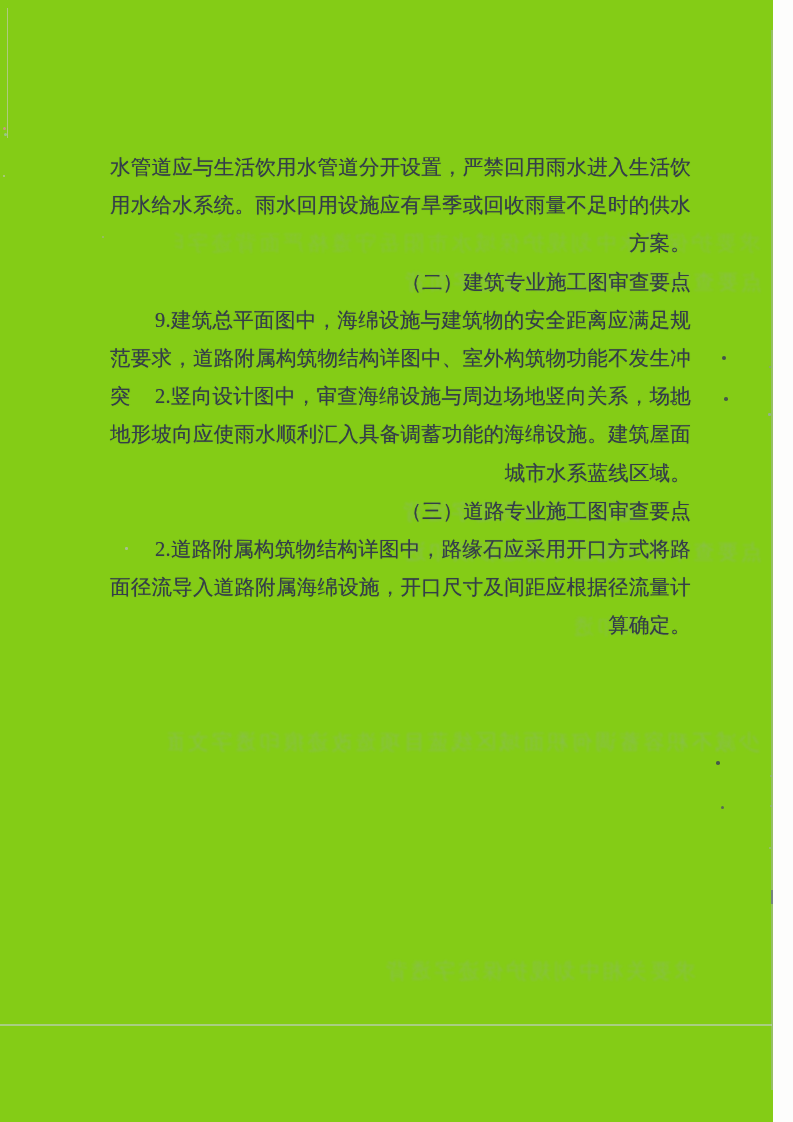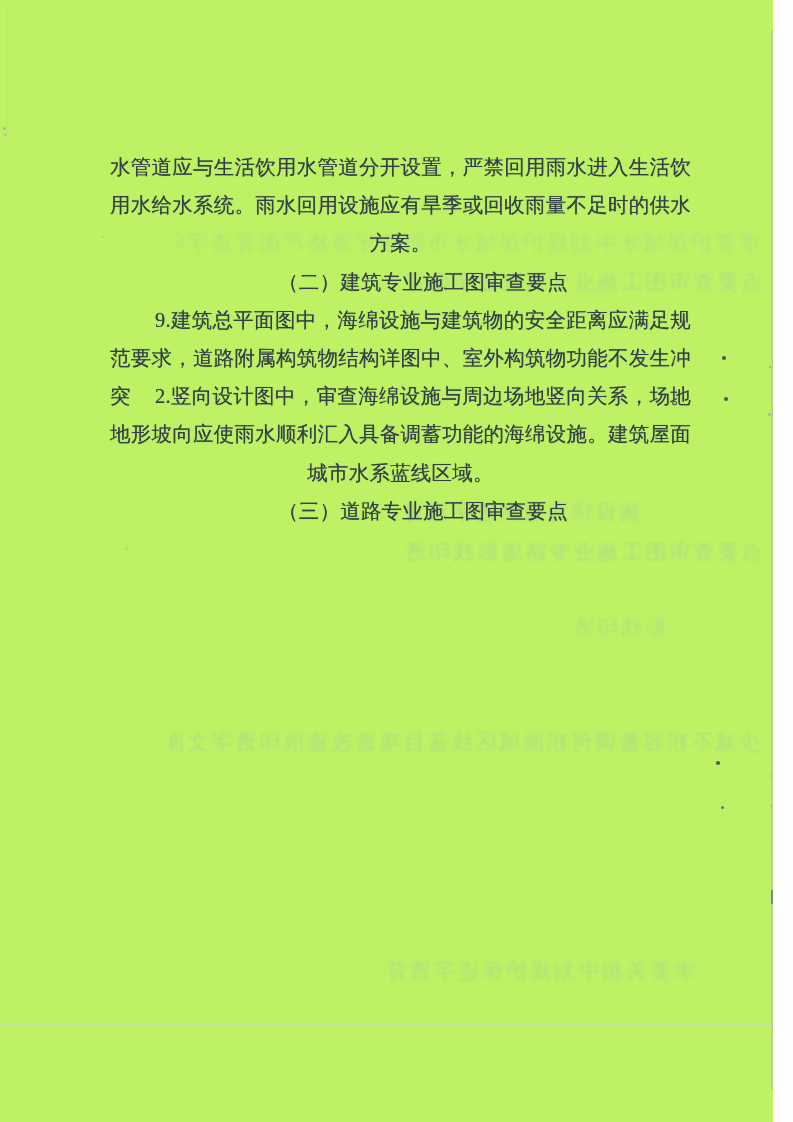--- a/index.html
+++ b/index.html
@@ -4,21 +4,21 @@
 <style>
   html, body {
     margin: 0;
     padding: 0;
     background: #ffffff;
   }
   .page {
     position: relative;
     width: 793px;
     height: 1122px;
-    background: #bef264;
+    background: #84cc16;
     overflow: hidden;
     font-family: "Liberation Serif", "DejaVu Serif", serif;
   }
   
   .outer-right {
     position: absolute;
     top: 0; right: 0;
     width: 20px; height: 100%;
     background: #fdfdfc;
   }
@@ -29,21 +29,21 @@
     width: 581px;
   }
   .para { margin: 0; }
   .line {
     height: 38.2px;
     line-height: 38.2px;
     font-size: 20.5px;
     letter-spacing: 0.2px;
     color: #343e49;
     text-shadow: 0 0 0.7px rgba(52, 62, 73, 0.65);
-    text-align: center;
+    text-align: right;
     white-space: nowrap;
     overflow: visible;
   }
   .line.fill {
     white-space: normal;
     text-align: justify;
     text-align-last: justify;
     text-justify: inter-ideograph;
   }
   .line.indent { text-indent: 45px; }
@@ -110,14 +110,19 @@
         <div class="line fill">范要求，道路附属构筑物结构详图中、室外构筑物功能不发生冲突。</div>
       </div>
       <div class="para">
         <div class="line fill indent">2.竖向设计图中，审查海绵设施与周边场地竖向关系，场地</div>
         <div class="line fill">地形坡向应使雨水顺利汇入具备调蓄功能的海绵设施。建筑屋面</div>
         <div class="line">城市水系蓝线区域。</div>
       </div>
       <div class="para">
         <div class="line indent">（三）道路专业施工图审查要点</div>
       </div>
+      <div class="para">
+        <div class="line fill indent">2.道路附属构筑物结构详图中，路缘石应采用开口方式将路</div>
+        <div class="line fill">面径流导入道路附属海绵设施，开口尺寸及间距应根据径流量计</div>
+        <div class="line">算确定。</div>
+      </div>
     </div>
 </div>
 
 </body></html>

